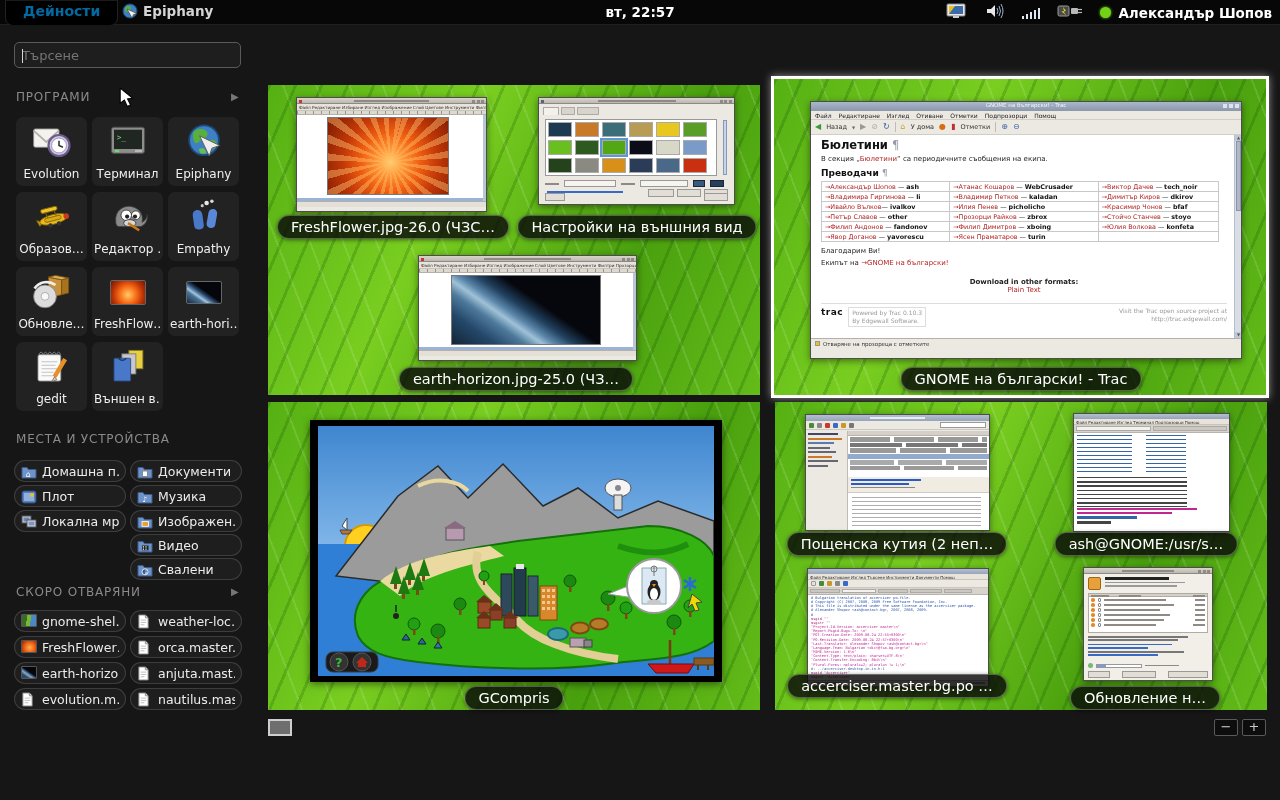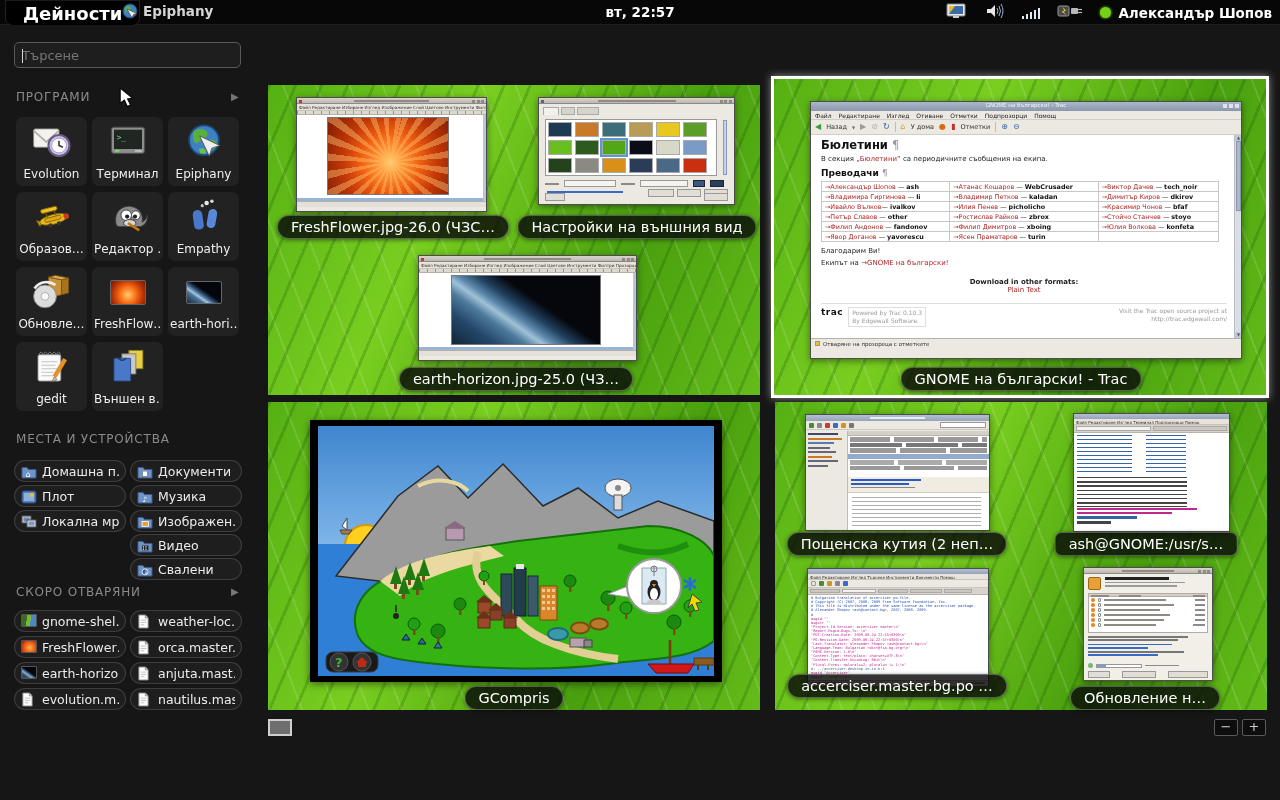--- a/index.html
+++ b/index.html
@@ -2,21 +2,21 @@
 <html><head>
 <meta charset="utf-8">
 <style>
   * { box-sizing: border-box; margin:0; padding:0; }
   html,body { width:1280px; height:800px; overflow:hidden; }
   body { background:#161616; font-family:"DejaVu Sans","Liberation Sans",sans-serif; color:#e8e8e8; position:relative; }
   .abs { position:absolute; }
 
   
   #topbar { position:absolute; left:0; top:0; width:1280px; height:25px; background:#070707; box-shadow:inset 0 -1px 0 #1f1f1f; z-index:50; }
-  #activities { position:absolute; left:6px; top:0; height:25px; padding:3px 17px; background:#000; border-radius:0 0 7px 7px; font-weight:bold; font-size:18px; color:#ffffff; box-shadow:inset 0 1px 0 rgba(255,255,255,.10), 1px 0 0 #222, -1px 0 0 #222; }
+  #activities { position:absolute; left:6px; top:0; height:25px; padding:3px 17px; background:#000; border-radius:0 0 7px 7px; font-weight:bold; font-size:14px; color:#0369a1; box-shadow:inset 0 1px 0 rgba(255,255,255,.10), 1px 0 0 #222, -1px 0 0 #222; }
   #app-menu { position:absolute; left:122px; top:3px; display:flex; align-items:center; gap:5px; font-weight:bold; font-size:13.5px; color:#d4d4d4; }
   #clock { position:absolute; left:50%; top:4px; transform:translateX(-50%); font-weight:bold; font-size:13.5px; color:#fff; }
   #status-area { position:absolute; right:8px; top:0; height:25px; display:flex; align-items:center; gap:17px; }
   .sigbars { display:flex; align-items:flex-end; gap:1.5px; height:12px; }
   .sigbars i { display:block; width:2.5px; background:#dfe7f3; }
   #presence-dot { width:11px; height:11px; border-radius:50%; background:#73d216; box-shadow:0 0 3px #73d216; }
   #user-name { font-weight:bold; font-size:13.5px; color:#fff; }
 
   
   #search-box { position:absolute; left:14px; top:42px; width:227px; height:26px; background:#1e1e1e; border:1px solid #5a5a5a; border-radius:5px; }
@@ -589,21 +589,21 @@
           <td><span class="nm">→Владимир Петков</span><span> — </span><span class="nk">kaladan</span></td>
           <td><span class="nm">→Димитър Киров</span><span> — </span><span class="nk">dkirov</span></td>
         </tr>
         <tr>
           <td><span class="nm">→Ивайло Вълков</span><span>— </span><span class="nk">ivalkov</span></td>
           <td><span class="nm">→Илия Пенев</span><span> — </span><span class="nk">picholicho</span></td>
           <td><span class="nm">→Красимир Чонов</span><span> — </span><span class="nk">bfaf</span></td>
         </tr>
         <tr>
           <td><span class="nm">→Петър Славов</span><span> — </span><span class="nk">other</span></td>
-          <td><span class="nm">→Ростислав Райков</span><span> — </span><span class="nk">zbrox</span></td>
+          <td><span class="nm">→Прозорци Райков</span><span> — </span><span class="nk">zbrox</span></td>
           <td><span class="nm">→Стойчо Станчев</span><span> — </span><span class="nk">stoyo</span></td>
         </tr>
         <tr>
           <td><span class="nm">→Филип Андонов</span><span> — </span><span class="nk">fandonov</span></td>
           <td><span class="nm">→Филип Димитров</span><span> — </span><span class="nk">xboing</span></td>
           <td><span class="nm">→Юлия Волкова</span><span> — </span><span class="nk">konfeta</span></td>
         </tr>
         <tr>
           <td><span class="nm">→Явор Доганов</span><span> — </span><span class="nk">yavorescu</span></td>
           <td><span class="nm">→Ясен Праматаров</span><span> — </span><span class="nk">turin</span></td>
@@ -842,21 +842,21 @@
       <div style="height:40px;background:
         repeating-linear-gradient(to bottom, #3465a4 0 1.5px, rgba(0,0,0,0) 1.5px 4px);width:55px;"></div>
       <div style="position:absolute;left:72px;top:2px;height:40px;width:40px;background:repeating-linear-gradient(to bottom, #3465a4 0 1.5px, rgba(0,0,0,0) 1.5px 4px);"></div>
       <div style="margin-top:2px;height:30px;background:repeating-linear-gradient(to bottom, #444 0 1.5px, rgba(0,0,0,0) 1.5px 4.2px);width:110px;"></div>
       <div style="height:1.8px;width:120px;background:#c02890;margin-top:1px;"></div>
       <div style="height:1.8px;width:95px;background:#c02890;margin-top:2px;"></div>
       <div style="height:3.5px;width:60px;background:#3465a4;margin-top:2px;"></div>
       <div style="height:3px;width:34px;background:#444;margin-top:2px;"></div>
     </div>
   </div>
-  <div class="pill" style="left:371px;top:130px;border-radius:7px;">ash@GNOME:/usr/s…</div>
+  <div class="pill" style="left:371px;top:130px;">ash@GNOME:/usr/s…</div>
 
   <div class="win" style="left:32px;top:166px;width:182px;height:118px;">
     <div class="chrome-title" style="height:5px;"></div>
     <div class="menutext" style="height:6px;font-size:4px;padding:1px 2px;">Файл Редактиране Изглед Търсене Инструменти Документи Помощ</div>
     <div class="iconrow" style="height:8px;background:#ece9e2;border-bottom:1px solid #ccc8c0;">
       <i style="background:#e8e4dc;border:1px solid #999;"></i>
         <i style="background:#4a8a3a;"></i>
         <i style="background:#c8982a;"></i>
         <i style="background:#888;"></i>
         <i style="background:#3a6ac8;"></i>

